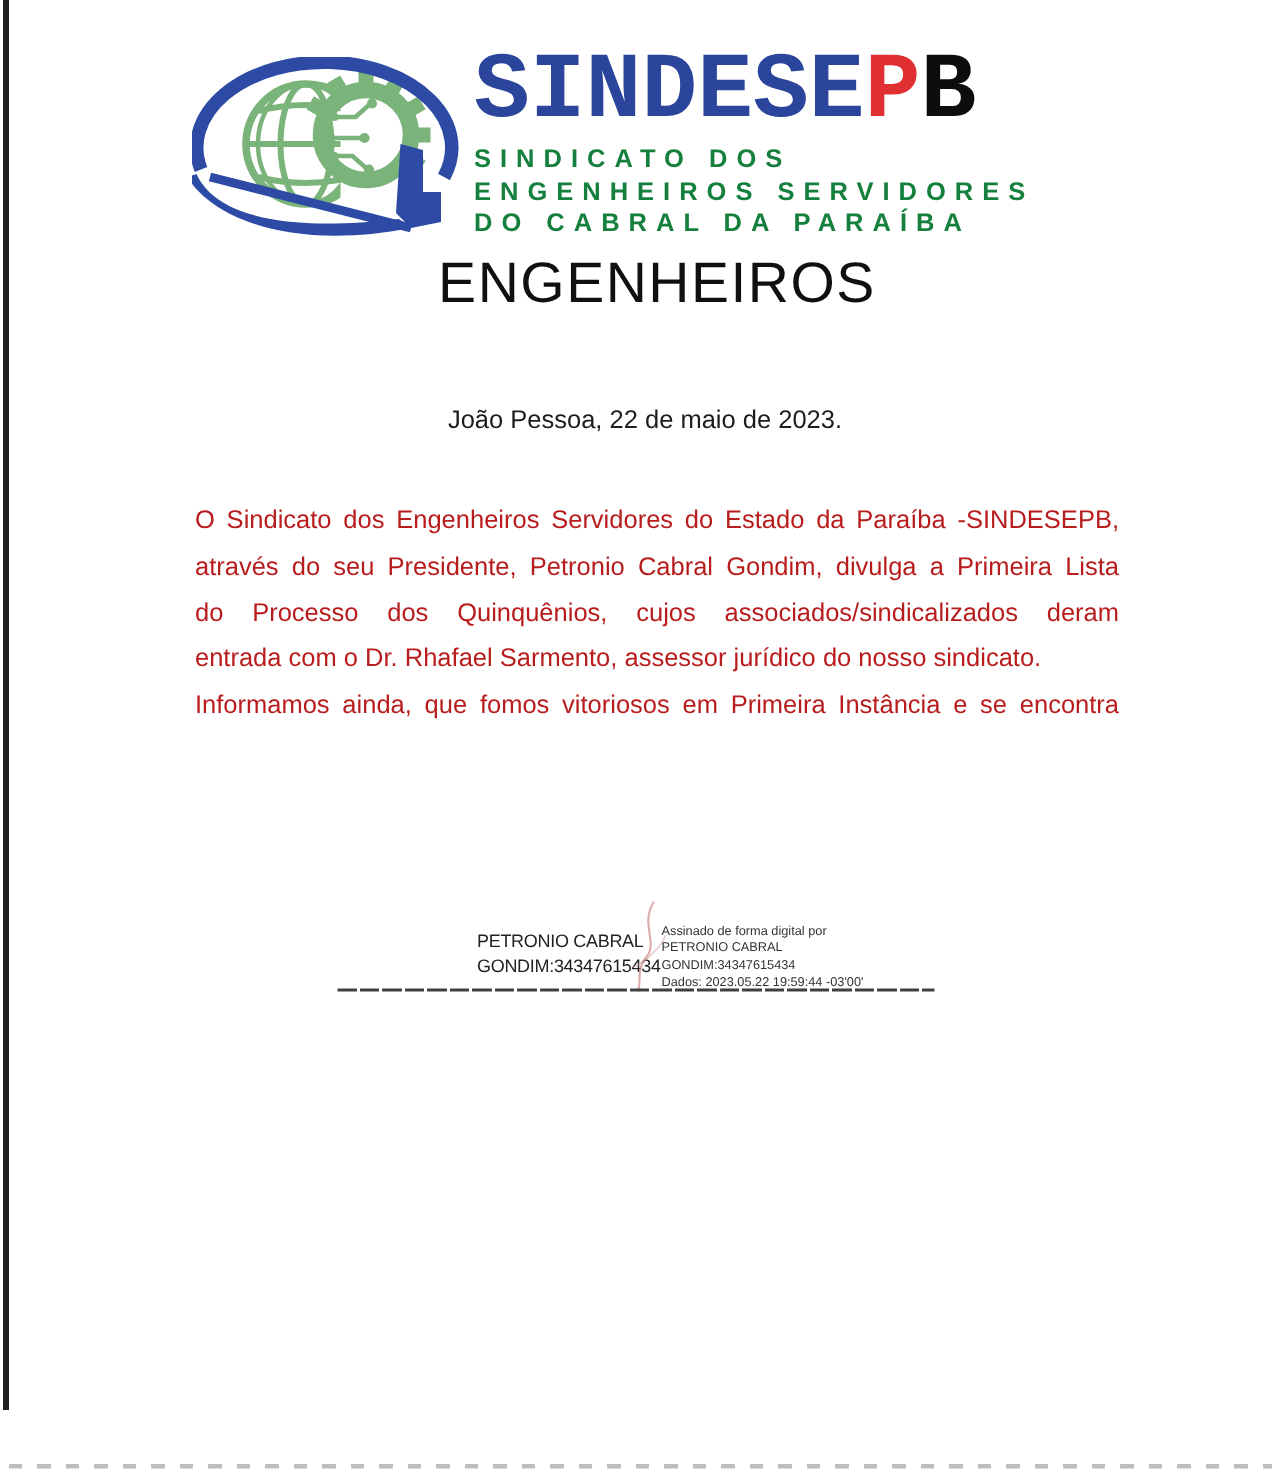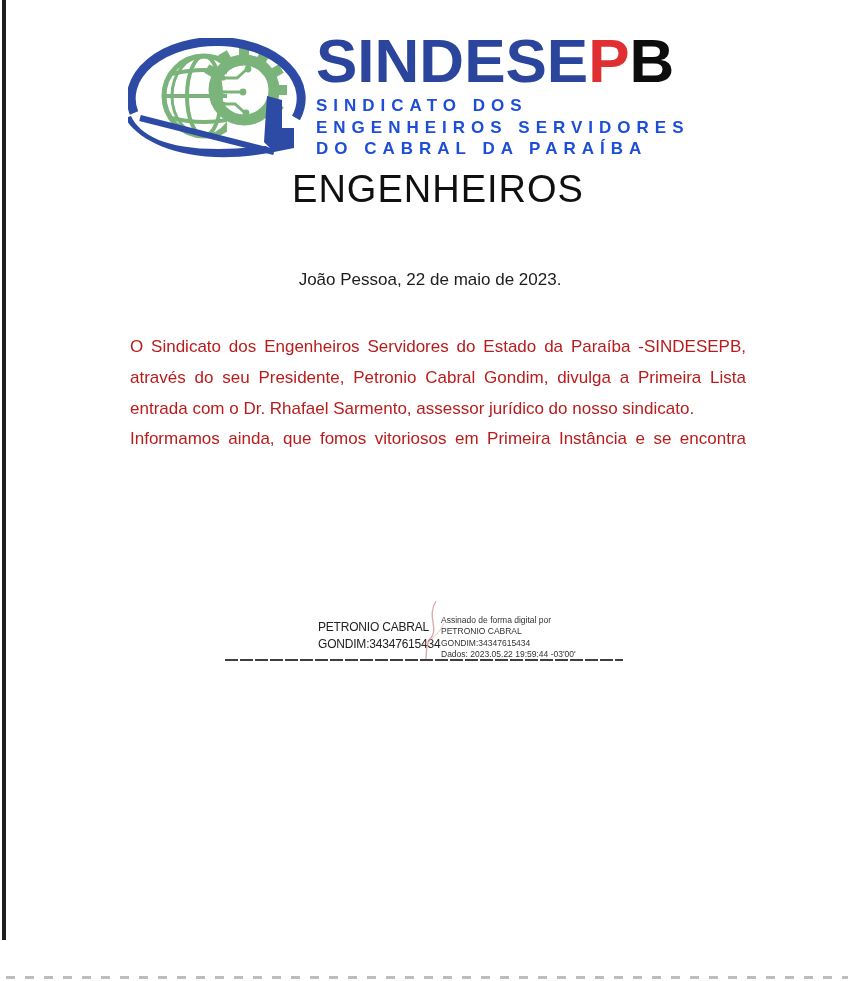--- a/index.html
+++ b/index.html
@@ -8,26 +8,26 @@
   .abs { position:absolute; }
 
   
   #left-border { left:2px; top:0; width:4px; height:940px; background:#1f1f1f; }
   #bottom-dashes { left:6px; top:976px; width:842px; height:3px;
     background:repeating-linear-gradient(90deg,#bdbdbd 0 9px,transparent 9px 19px); }
 
   
   #logo { left:128px; top:38px; width:182px; height:124px; }
   #brand { left:316px; top:30px; width:430px; }
-  #brand-title { font-family:Liberation Sans, sans-serif; font-weight:800;
+  #brand-title { font-family:Liberation Mono, monospace; font-weight:800;
     font-size:62px; line-height:62px; letter-spacing:0px; white-space:nowrap; }
   #brand-title .blue { color:#2b459c; }
   #brand-title .red  { color:#e02f33; }
   #brand-title .blk  { color:#0d0d0d; }
-  #brand-subtitle { margin-top:3px; color:#1d4ed8; font-weight:700;
+  #brand-subtitle { margin-top:3px; color:#15803d; font-weight:700;
     font-size:17px; line-height:21.5px; letter-spacing:6px; white-space:nowrap; }
 
   
   #heading { left:130px; top:168px; width:616px; text-align:center;
     font-size:38px; font-weight:400; color:#101010; letter-spacing:1px; }
   #dateline { left:130px; top:270px; width:600px; text-align:center;
     font-size:17px; color:#1c1c1c; }
 
   
   #body-par { left:130px; top:332px; width:616px; font-size:17px;
@@ -123,20 +123,23 @@
 
   <div class="abs" id="dateline">João Pessoa, 22 de maio de 2023.</div>
 
   <div class="abs" id="body-par">
     <div class="bline just">
       <span>O Sindicato dos Engenheiros Servidores do Estado da Paraíba -SINDESEPB,</span>
     </div>
     <div class="bline just">
       <span>através do seu Presidente, Petronio Cabral Gondim, divulga a </span><span class="b">Primeira Lista</span>
     </div>
+    <div class="bline just">
+      <span class="b">do Processo dos Quinquênios</span><span>, cujos associados/sindicalizados deram</span>
+    </div>
     <div class="bline">
       <span>entrada com o Dr. Rhafael Sarmento, assessor jurídico do nosso sindicato.</span>
     </div>
     <div class="bline just">
       <span>Informamos ainda, que fomos vitoriosos em Primeira Instância e se encontra</span>
     </div>
   </div>
 
   <div>
     <div class="abs" id="sig-name">

